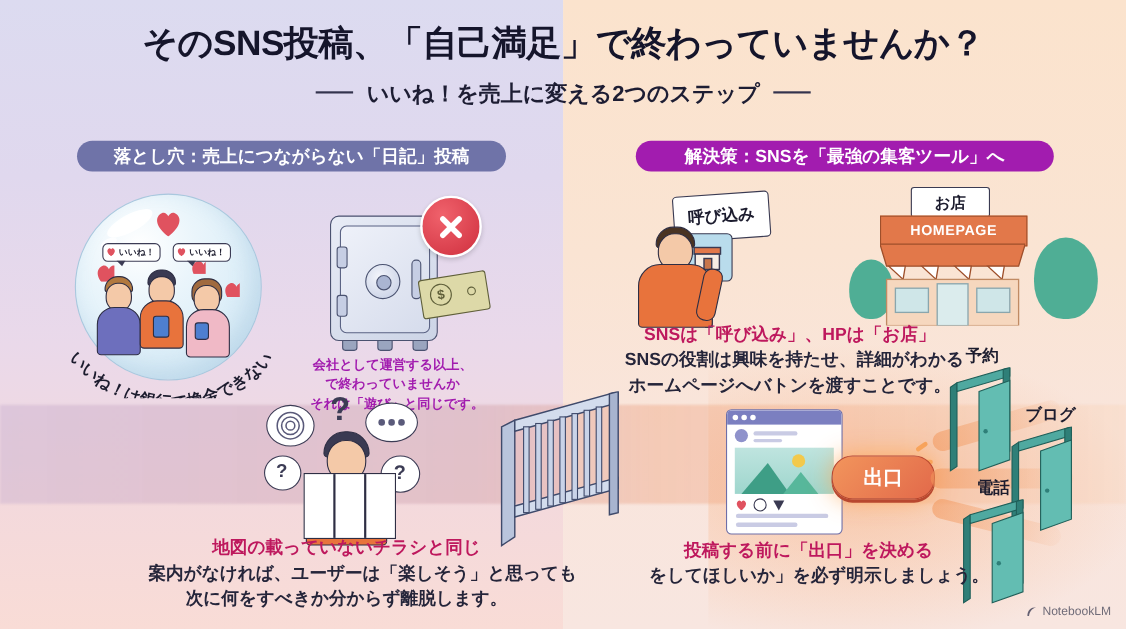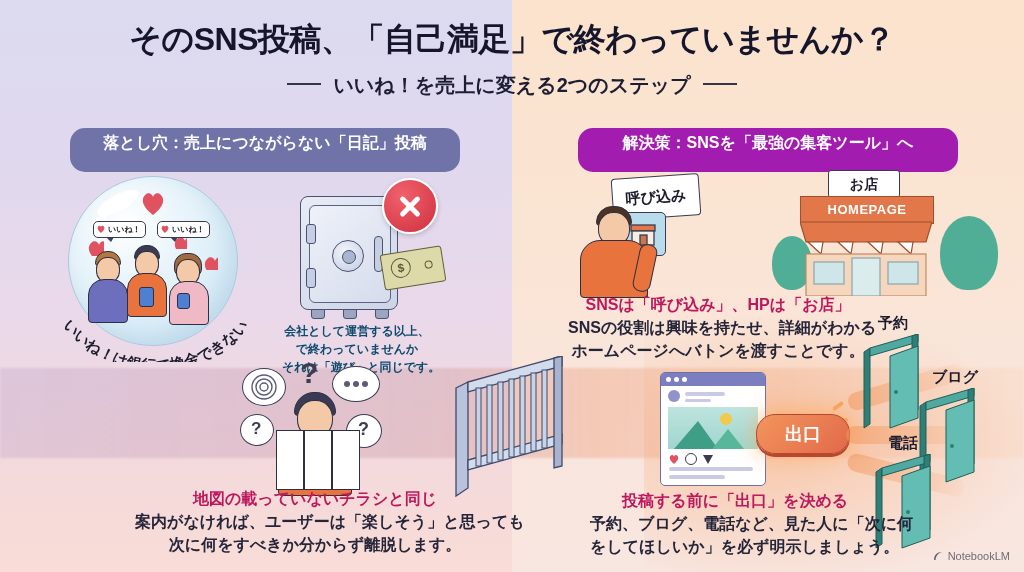--- a/index.html
+++ b/index.html
@@ -36,30 +36,30 @@
     font-size:32px;font-weight:700;letter-spacing:-.5px;color:#15152b;
     white-space:nowrap;
   }
   .subtitle{
     position:absolute;left:0;top:72px;width:1024px;text-align:center;
     font-size:20px;font-weight:700;color:#1d1d33;white-space:nowrap;
   }
   .subtitle .dash{display:inline-block;width:34px;height:2px;background:#33334d;vertical-align:middle;margin:0 12px 5px;}
   
   .badge{
-    position:absolute;height:44px;line-height:30px;border-radius:15px;
+    position:absolute;height:28px;line-height:30px;border-radius:15px;
     color:#fff;font-size:16px;font-weight:700;text-align:center;white-space:nowrap;
   }
   .badge-left{left:70px;top:128px;width:390px;background:#6f73a8;}
   .badge-right{left:578px;top:128px;width:380px;background:#a21caf;}
   
   .cap{position:absolute;text-align:center;white-space:nowrap;}
   .cap .h{font-size:15px;font-weight:700;color:#be185d;line-height:1.35;}
   .cap .s{font-size:16px;font-weight:700;color:#25253a;line-height:1.45;}
-  .cap .m{font-size:12px;font-weight:700;color:#0c4a6e;line-height:1.5;}
+  .cap .m{font-size:12px;font-weight:700;color:#a21caf;line-height:1.5;}
   
   .bubble{
     position:absolute;left:68px;top:176px;width:168px;height:168px;border-radius:50%;
     background:radial-gradient(circle at 34% 28%,#ffffff 0%,#eaf5fb 32%,#dceef8 62%,#cfe6f4 100%);
     border:1.5px solid #a9c8de;box-shadow:inset -8px -10px 20px rgba(140,180,210,.30);
   }
   .bubble .shine{position:absolute;left:26px;top:18px;width:46px;height:16px;border-radius:50%;
     background:rgba(255,255,255,.92);transform:rotate(-28deg);}
   .bubble .shine2{position:absolute;left:22px;top:40px;width:16px;height:8px;border-radius:50%;
     background:rgba(255,255,255,.8);transform:rotate(-28deg);}
@@ -392,21 +392,20 @@
   <svg style="position:absolute;left:872px;top:454px;width:78px;height:96px;" viewBox="0 0 78 96">
     <polygon points="4,18 10,14 10,90 4,94" fill="#2f7f78" stroke="#1f5f59" stroke-width="1"></polygon>
     <polygon points="10,14 58,0 58,8 10,22" fill="#4fa9a0" stroke="#1f5f59" stroke-width="1"></polygon>
     <polygon points="52,2 58,0 58,76 52,78" fill="#2f7f78" stroke="#1f5f59" stroke-width="1"></polygon>
     <polygon points="30,22 58,12 58,84 30,94" fill="#63bdb2" stroke="#1f5f59" stroke-width="1"></polygon>
     <circle cx="36" cy="58" r="2" fill="#2f7f78"></circle>
   </svg>
 
   <div class="cap" style="left:590px;top:490px;width:290px;">
     <div class="h" style="font-size:16px;">投稿する前に「出口」を決める</div>
-    <div class="s">予約、ブログ、電話など、見た人に「次に何</div>
     <div class="s">をしてほしいか」を必ず明示しましょう。</div>
   </div>
 
   <div class="wm">
     <svg width="12" height="12" viewBox="0 0 12 12">
       <path d="M2 10 C2 5 5 2 10 2 C6.5 3 4 5.5 3.5 10 Z" fill="#3c3c55"></path>
     </svg>
     <span>NotebookLM</span>
   </div>
 

